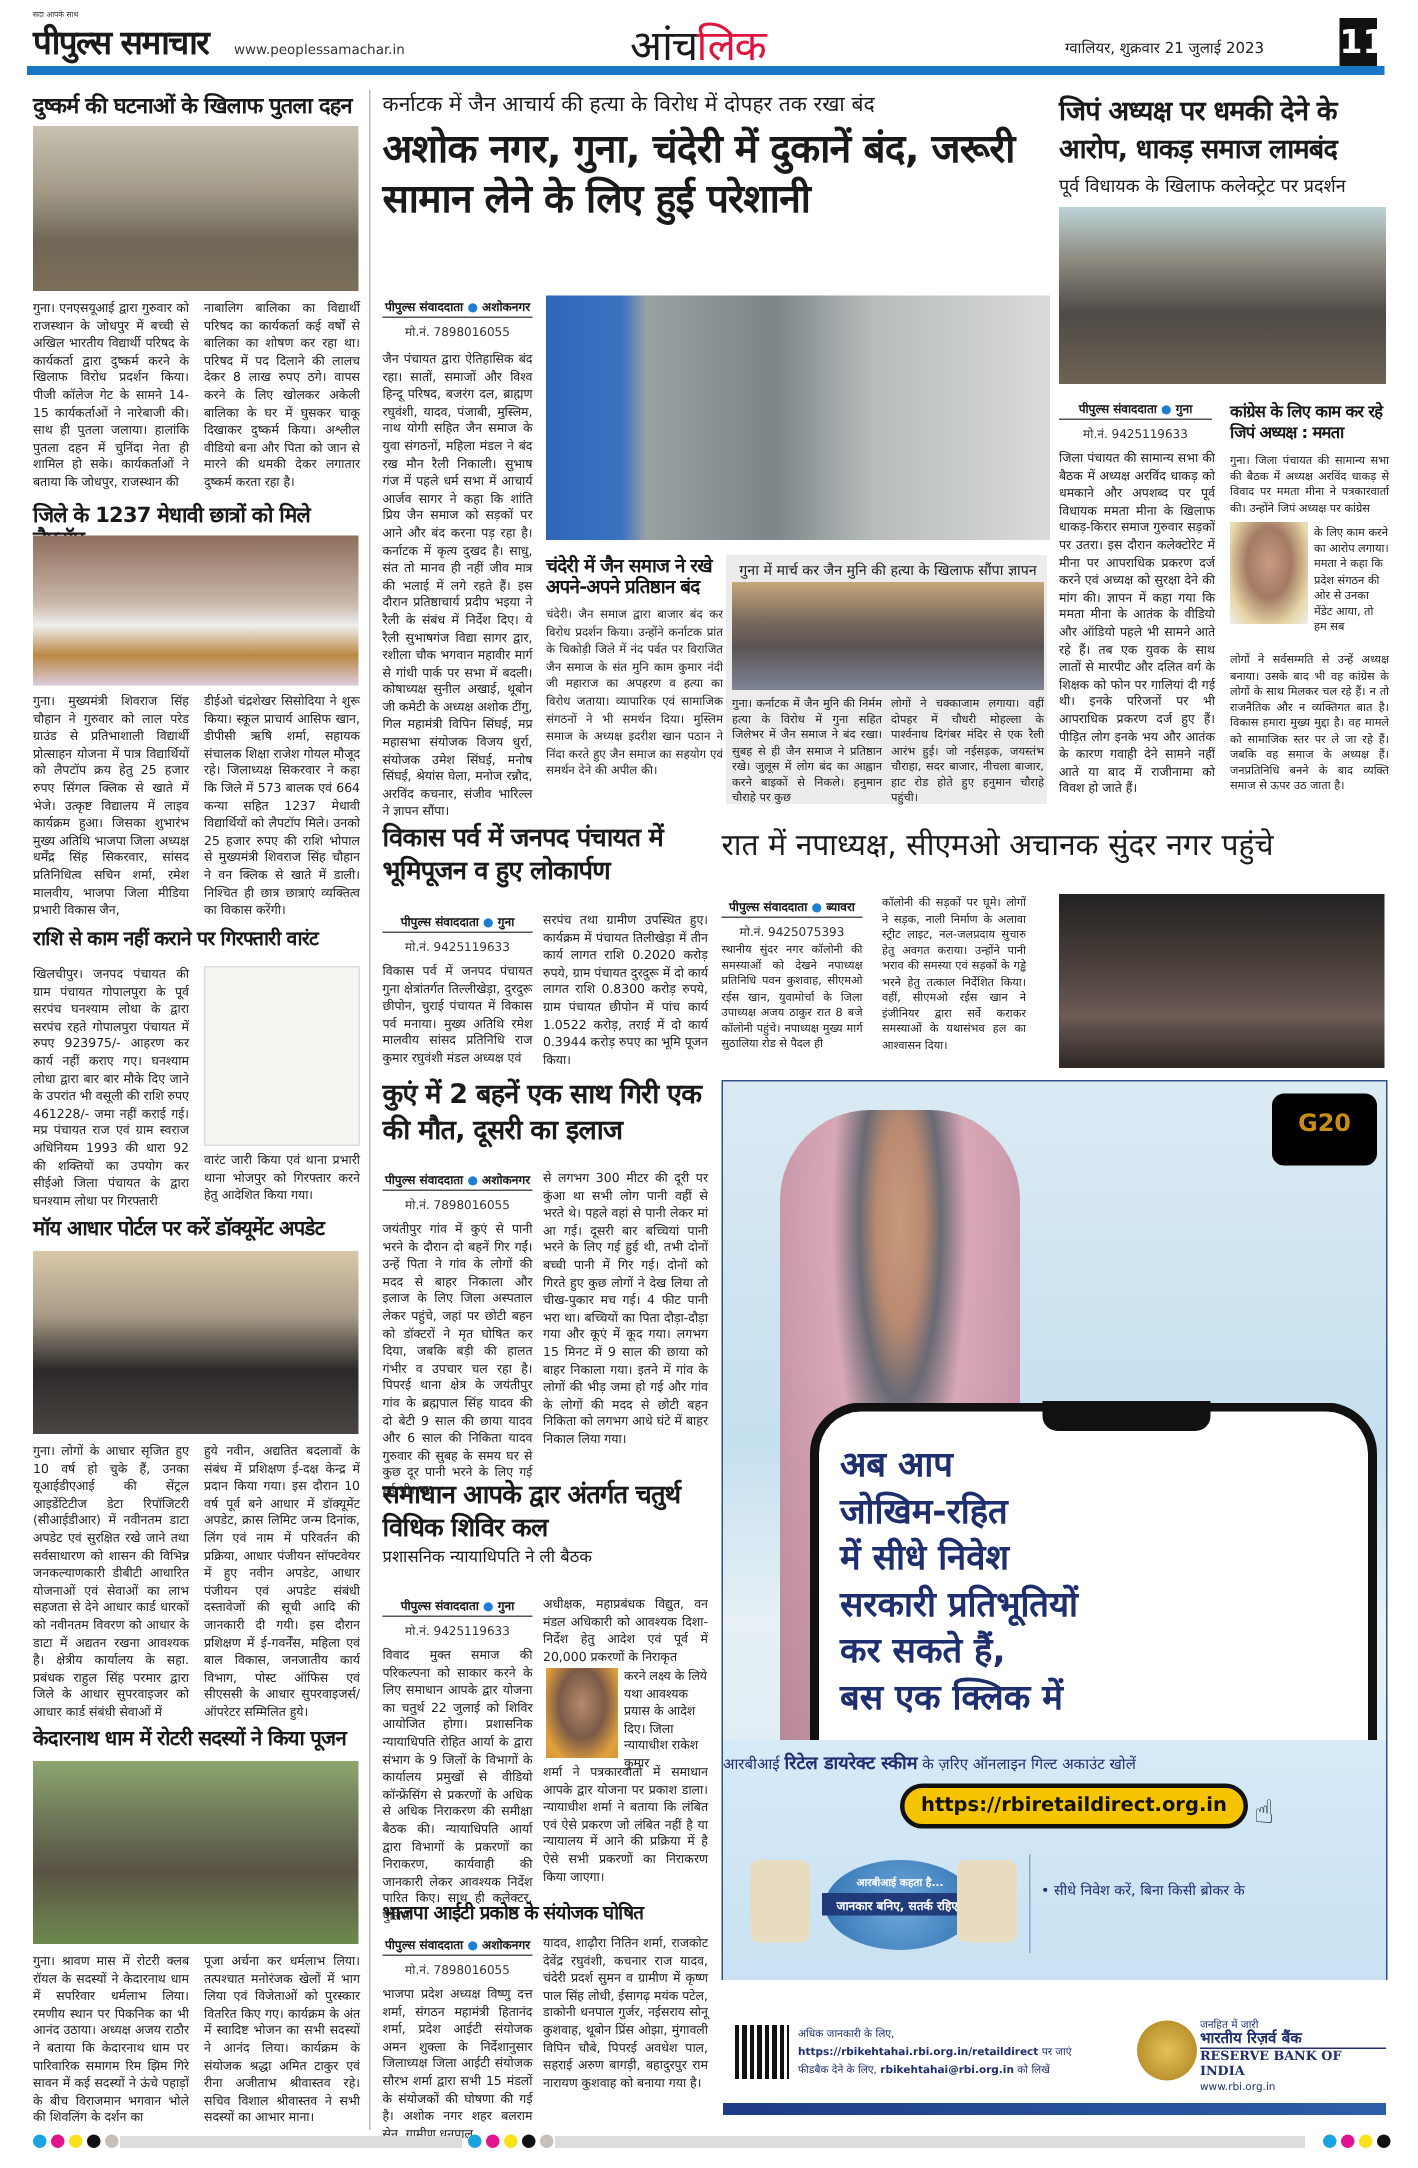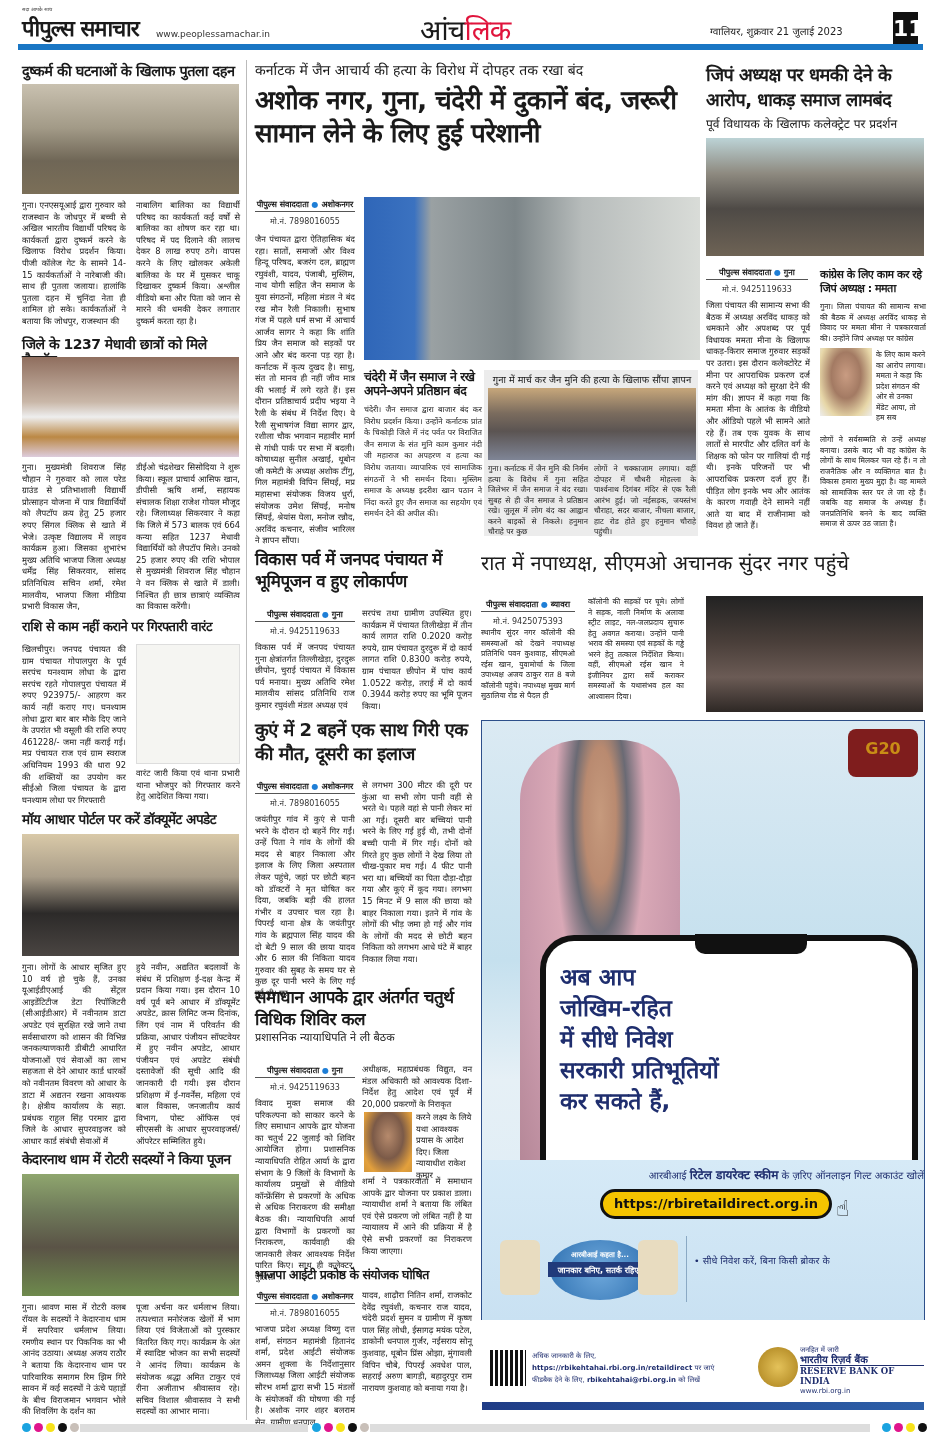--- a/index.html
+++ b/index.html
@@ -34,21 +34,21 @@
 .ph-man{background:radial-gradient(ellipse at 50% 40%,#b68a6c 0%,#7b5a48 45%,#e3a03c 80%,#d4973a 100%)}
 .ad{left:481px;top:720px;width:444px;height:600px;border:1px solid #2d4f8a;overflow:hidden;background:linear-gradient(180deg,#dbeaf3 0%,#c5e0ee 40%,#e6f0f6 60%,#d9eaf5 100%)}
 .phone{left:540px;top:935px;width:378px;height:225px;border:6px solid #111;border-bottom:none;border-radius:34px 34px 0 0;background:#fff}
 .notch{left:695px;top:934px;width:112px;height:20px;background:#111;border-radius:0 0 10px 10px}
 .adtext{color:#1f2e6e;font-weight:bold;font-size:23px;line-height:31px;text-align:left}
 .url-pill{left:600px;top:1189px;width:232px;height:30px;background:#f5c400;border:3px solid #111;border-radius:18px;font-size:13px;font-weight:bold;color:#111;text-align:center;line-height:24px}
 .dots{font-size:0}
 .dots span{display:inline-block;width:9px;height:9px;border-radius:50%;margin-right:3px}
 .greybar{height:8px;background:#ddd}
 .colrule{width:1px;background:#bbb}
-.g20{left:848px;top:729px;width:70px;height:48px;background:#7f1d1d;border-radius:8px;font-size:16px;font-weight:bold;color:#c98d16;text-align:center;line-height:40px}
+.g20{left:848px;top:729px;width:70px;height:48px;background:#000000;border-radius:8px;font-size:16px;font-weight:bold;color:#c98d16;text-align:center;line-height:40px}
 </style>
 </head>
 <body>
 
 <div class="abs hdr">
   <div class="abs tagline">सदा आपके साथ</div>
   <div class="abs logo">पीपुल्स समाचार</div>
   <div class="abs url">www.peoplessamachar.in</div>
   <div class="abs section"><span>आंच</span><span class="red">लिक</span></div>
   <div class="abs dateline">ग्वालियर, शुक्रवार 21 जुलाई 2023</div>
@@ -165,23 +165,24 @@
 <div class="abs" style="left:520px;top:740px;width:160px;height:420px;background:radial-gradient(ellipse at 50% 18%,#c69a7d 0%,#b98a70 14%,#6a6a74 24%,#d9a8b6 40%,#c999ab 70%,#b58898 100%);border-radius:60px 60px 0 0"></div>
 <div class="abs g20">G20</div>
 <div class="abs phone"></div>
 <div class="abs notch"></div>
 <div class="abs adtext" style="left:560px;top:962px;width:345px">
   <div>अब आप</div>
   <div>जोखिम-रहित</div>
   <div>में सीधे निवेश</div>
   <div>सरकारी प्रतिभूतियों</div>
   <div>कर सकते हैं,</div>
+  <div>बस एक क्लिक में</div>
 </div>
 <div class="abs" style="left:482px;top:1160px;width:442px;height:160px;background:linear-gradient(180deg,#d6eaf7,#c9e1f2)"></div>
-<div class="abs" style="left:482px;top:1166px;width:442px;text-align:right;font-size:10px;color:#1f2e6e"><span>आरबीआई</span> <b style="font-size:12px">रिटेल डायरेक्ट स्कीम</b> <span>के ज़रिए ऑनलाइन गिल्ट अकाउंट खोलें</span></div>
+<div class="abs" style="left:482px;top:1166px;width:442px;text-align:left;font-size:10px;color:#1f2e6e"><span>आरबीआई</span> <b style="font-size:12px">रिटेल डायरेक्ट स्कीम</b> <span>के ज़रिए ऑनलाइन गिल्ट अकाउंट खोलें</span></div>
 <div class="abs url-pill">https://rbiretaildirect.org.in</div>
 <div class="abs" style="left:836px;top:1196px;font-size:22px">☝</div>
 <div class="abs" style="left:550px;top:1240px;width:100px;height:60px;border-radius:50%;background:radial-gradient(circle,#6fa9dc,#2d6fb0);"></div>
 <div class="abs" style="left:556px;top:1250px;width:88px;text-align:center;color:#fff;font-size:7px;font-weight:bold">आरबीआई कहता है...</div>
 <div class="abs" style="left:548px;top:1262px;width:104px;background:#213a7a;color:#fff;font-size:8px;font-weight:bold;text-align:center;padding:2px">जानकार बनिए, सतर्क रहिए!</div>
 <div class="abs" style="left:500px;top:1240px;width:40px;height:55px;background:#e8dcc0;border-radius:6px"></div>
 <div class="abs" style="left:638px;top:1240px;width:40px;height:55px;background:#e8dcc0;border-radius:6px"></div>
 <div class="abs colrule" style="left:686px;top:1236px;height:66px;background:#8aa9c4"></div>
 <div class="abs" style="left:694px;top:1254px;width:226px;font-size:9.5px;color:#1f2e6e;line-height:14px">
   <div>• <span>सीधे निवेश करें, बिना किसी ब्रोकर के</span></div>

